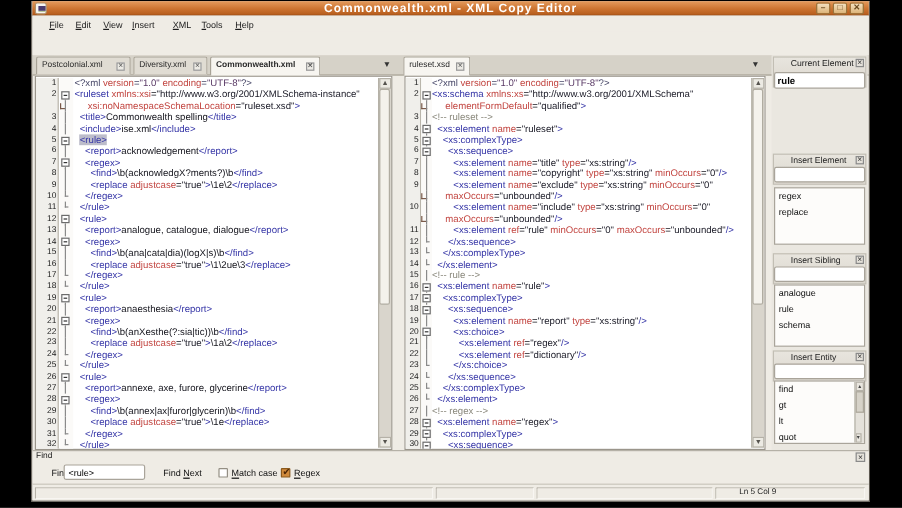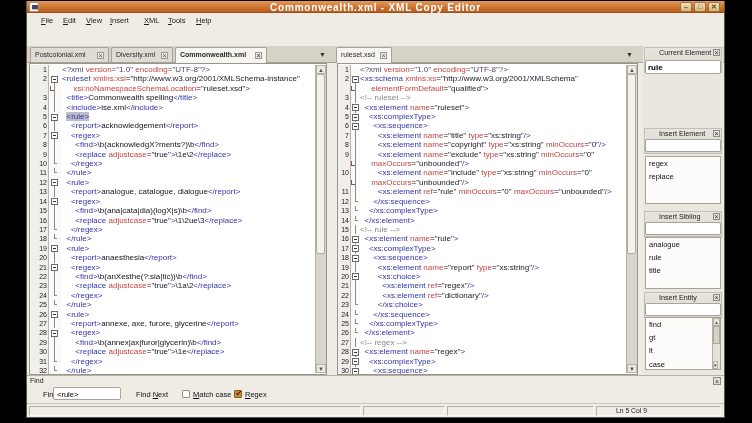--- a/index.html
+++ b/index.html
@@ -467,29 +467,29 @@
       <div class="pinput" style="top:93px;height:13px"></div>
       <div class="plist" style="top:110px;height:48px">
         <div class="li">regex</div>
         <div class="li">replace</div>
       </div>
       <div class="phead" style="top:165px">Insert Sibling<span class="pcb">×</span></div>
       <div class="pinput" style="top:176px;height:13px"></div>
       <div class="plist" style="top:191px;height:52px">
         <div class="li">analogue</div>
         <div class="li">rule</div>
-        <div class="li">title</div>
+        <div class="li">schema</div>
       </div>
       <div class="phead" style="top:246px">Insert Entity<span class="pcb">×</span></div>
       <div class="pinput" style="top:257px;height:13px"></div>
       <div class="plist" style="top:271px;height:53px">
         <div class="li">find</div>
         <div class="li">gt</div>
         <div class="li">lt</div>
-        <div class="li">case</div>
+        <div class="li">quot</div>
         <div class="lsb">
           <div class="lsa">▴</div>
           <div class="lst"></div>
           <div class="lsa" style="position:absolute;bottom:0;left:0">▾</div>
         </div>
       </div>
     </div>
 
   <div id="findbar">
     <span class="cap">Find</span>

